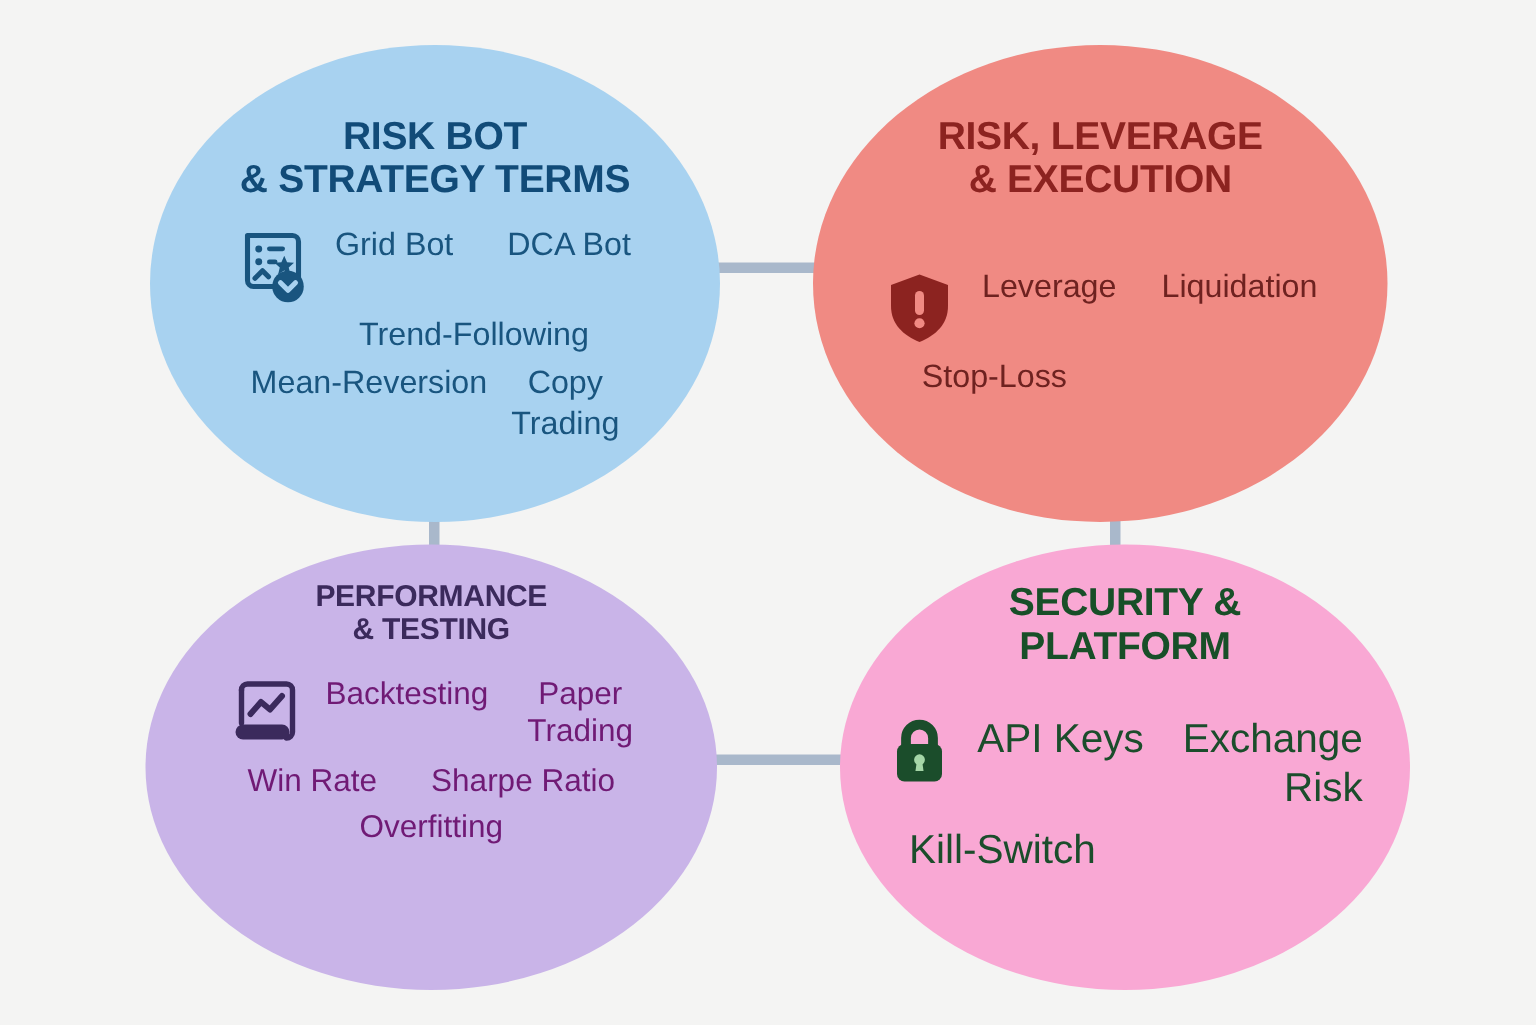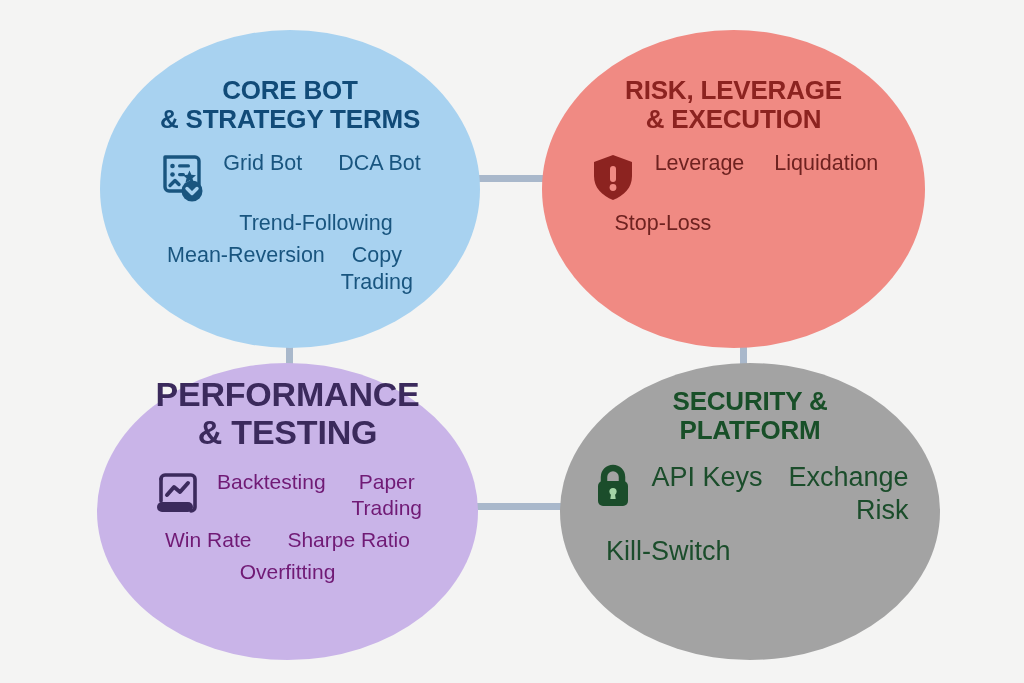--- a/index.html
+++ b/index.html
@@ -61,59 +61,61 @@
     background:#a8d2f0;
   }
   #node-core .node-title { color:#114b78; font-size:26px; margin-top:46px; }
   #node-core .terms { color:#19557f; font-size:21.5px; width:330px; margin-top:16px; }
   #node-core .node-icon { margin-top:2px; margin-right:2px; }
 
   
   #node-risk {
     left:542px; top:30px; width:383px; height:318px;
     background:#f08a83;
+    gap:28px;
   }
   #node-risk .node-title { color:#8c2320; font-size:26px; margin-top:46px; }
   #node-risk .terms { color:#6e2220; font-size:21.5px; width:330px; margin-top:16px; }
   #node-risk .node-icon { margin-top:2px; margin-right:4px; }
 
   
   #node-perf {
     left:97px; top:363px; width:381px; height:297px;
     background:#c9b4e8;
   }
-  #node-perf .node-title { color:#3b2a5c; font-size:34px; margin-top:12px; }
+  #node-perf .node-title { color:#3b2a5c; font-size:20px; margin-top:24px; }
   #node-perf .terms { color:#701a75; font-size:21px; width:320px; margin-top:18px; }
   #node-perf .node-icon { margin-top:2px; margin-right:4px; }
 
   
   #node-sec {
     left:560px; top:363px; width:380px; height:297px;
-    background:#a3a3a3;
+    background:#f9a8d4;
+    gap:15px;
   }
   #node-sec .node-title { color:#184f28; font-size:26px; margin-top:24px; }
   #node-sec .terms { color:#1b4d2b; font-size:27px; width:320px; margin-top:16px; }
   #node-sec .node-icon { margin-top:2px; margin-right:4px; }
 
   .terms-row { display:flex; justify-content:center; column-gap:20px; width:100%; }
   .terms-block { display:flex; flex-direction:column; }
   .stack-right { text-align:right; }
 </style>
 </head>
 <body>
 
 <div id="canvas">
 
   <div class="connector conn-h-top"></div>
   <div class="connector conn-h-bottom"></div>
   <div class="connector conn-v-left"></div>
   <div class="connector conn-v-right"></div>
 
   <div class="node" id="node-core">
-    <div class="node-title"><span>CORE BOT</span><br><span>&amp; STRATEGY TERMS</span></div>
+    <div class="node-title"><span>RISK BOT</span><br><span>&amp; STRATEGY TERMS</span></div>
     <div class="terms">
       <div class="terms-row" style="column-gap:14px; align-items:flex-start;">
         <span class="node-icon">
           <svg width="48" height="52" viewBox="0 0 48 52" aria-hidden="true">
             <path d="M6 5 h30 a4 4 0 0 1 4 4 v26 a4 4 0 0 1 -4 4 h-26 a4 4 0 0 1 -4 -4 v-30 z" fill="none" stroke="#19557f" stroke-width="3.4" stroke-linejoin="round" stroke-linecap="round"></path>
             <circle cx="13.5" cy="14" r="2.3" fill="#19557f"></circle>
             <rect x="19" y="12.3" width="12" height="3.2" rx="1.6" fill="#19557f"></rect>
             <circle cx="13.5" cy="22.5" r="2.3" fill="#19557f"></circle>
             <rect x="19" y="21" width="7" height="3.2" rx="1.6" fill="#19557f"></rect>
             <path d="M30.5 18.5 l1.9 4.3 4.6 .4 -3.5 3.1 1.05 4.5 -4.05 -2.4 -4.05 2.4 1.05 -4.5 -3.5 -3.1 4.6 -.4 z" fill="#19557f"></path>

